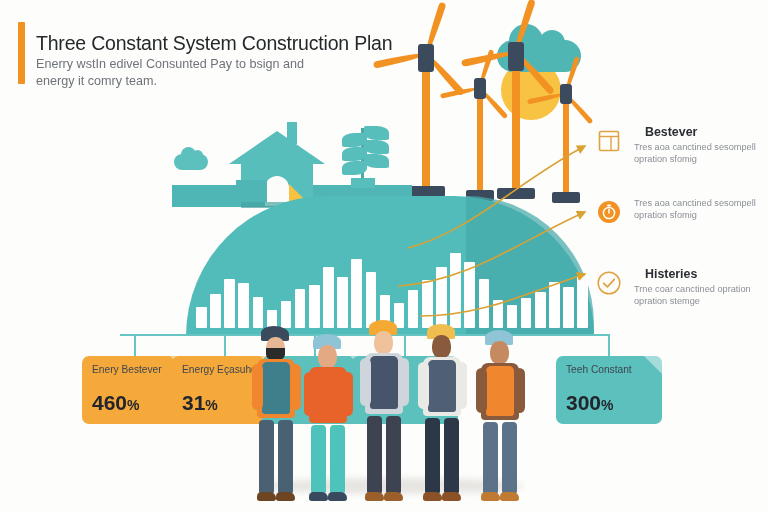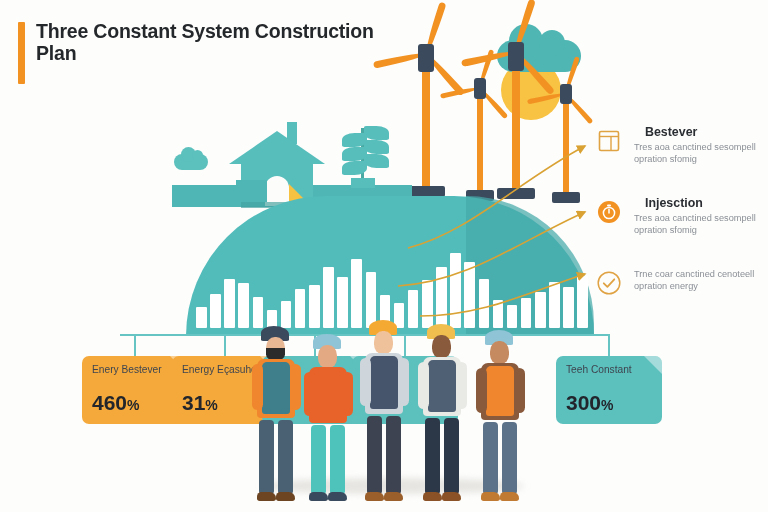--- a/index.html
+++ b/index.html
@@ -3,21 +3,21 @@
 <meta charset="utf-8">
 <style>
   html,body{margin:0;padding:0;background:#fff;}
   body{width:768px;height:512px;overflow:hidden;
        font-family:"Liberation Sans","DejaVu Sans",sans-serif;}
   #stage{position:relative;width:768px;height:512px;background:#fdfdfc;overflow:hidden;}
 
   
   #header{position:absolute;left:18px;top:16px;width:400px;}
   #title-accent{position:absolute;left:0;top:6px;width:7px;height:62px;background:#f29222;border-radius:1px;}
-  #title{margin:4px 0 2px 18px;font-size:19.5px;font-weight:bold;color:#25282b;letter-spacing:-0.2px;line-height:1.15;}
+  #title{margin:16px 0 2px 18px;font-size:19.5px;font-weight:normal;color:#25282b;letter-spacing:-0.2px;line-height:1.15;}
   #subtitle{margin:0 0 0 18px;font-size:12.6px;color:#6e7378;line-height:1.33;max-width:305px;}
 
   
   .scene{position:absolute;inset:0;}
 
   
   #dome{position:absolute;left:186px;top:196px;width:408px;height:140px;
         background:#52bcbb;border-radius:150px 150px 0 0;}
   #dome-shade{position:absolute;right:0;top:0;width:128px;height:140px;
         background:#45a9a9;border-radius:0 150px 0 0;opacity:.72;}
@@ -94,20 +94,21 @@
   #shadow{position:absolute;left:262px;top:478px;width:262px;height:16px;background:#e6e5e1;border-radius:50%;filter:blur(3px);}
 </style>
 </head>
 <body>
 
 <div id="stage">
 
   <div id="header">
     <div id="title-accent"></div>
     <h1 id="title">Three Constant System Construction Plan</h1>
+    <p id="subtitle">Enerry wstIn edivel Consunted Pay to bsign and energy it comry team.</p>
   </div>
 
   <div class="scene">
 
     <div id="sun"></div>
     <div id="big-cloud"></div>
 
     <div id="turbines">
         <div class="turbine" style="left: 398px; top: 22px; width: 60px; height: 172px;">
           <div class="t-mast" style="left: 24px; top: 24px; width: 8px; height: 142px;"></div>
@@ -324,25 +325,25 @@
         <div class="leg-title">Bestever</div>
         <div class="leg-body">Tres aoa canctined sesompell opration sfomig</div>
       </div>
       <div class="leg-row">
         <span class="leg-ico"><svg width="26" height="26" viewBox="0 0 26 26">
             <circle cx="13" cy="13" r="11" fill="#f29222"></circle>
             <circle cx="13" cy="14" r="5.6" fill="none" stroke="#fff" stroke-width="1.5"></circle>
             <line x1="13" y1="14" x2="13" y2="10.6" stroke="#fff" stroke-width="1.5" stroke-linecap="round"></line>
             <rect x="11" y="5.5" width="4" height="2" fill="#fff" rx="1"></rect>
           </svg></span>
-        <div class="leg-title">Injesction</div>
         <div class="leg-body">Tres aoa canctined sesompell opration sfomig</div>
       </div>
       <div class="leg-row">
         <span class="leg-ico"><svg width="26" height="26" viewBox="0 0 26 26">
             <circle cx="13" cy="13" r="10.8" fill="none" stroke="#e0a344" stroke-width="1.5"></circle>
             <path d="M7.8 13.3 L11.4 16.8 L18.3 9.3" fill="none" stroke="#e0a344" stroke-width="1.8" stroke-linecap="round" stroke-linejoin="round"></path>
           </svg></span>
-        <div class="leg-body">Trne coar canctined cenoteell opration energy</div>
+        <div class="leg-title">Histeries</div>
+        <div class="leg-body">Trne coar canctined opration opration stemge</div>
       </div>
     </div>
 
 </div>
 
 </body></html>

